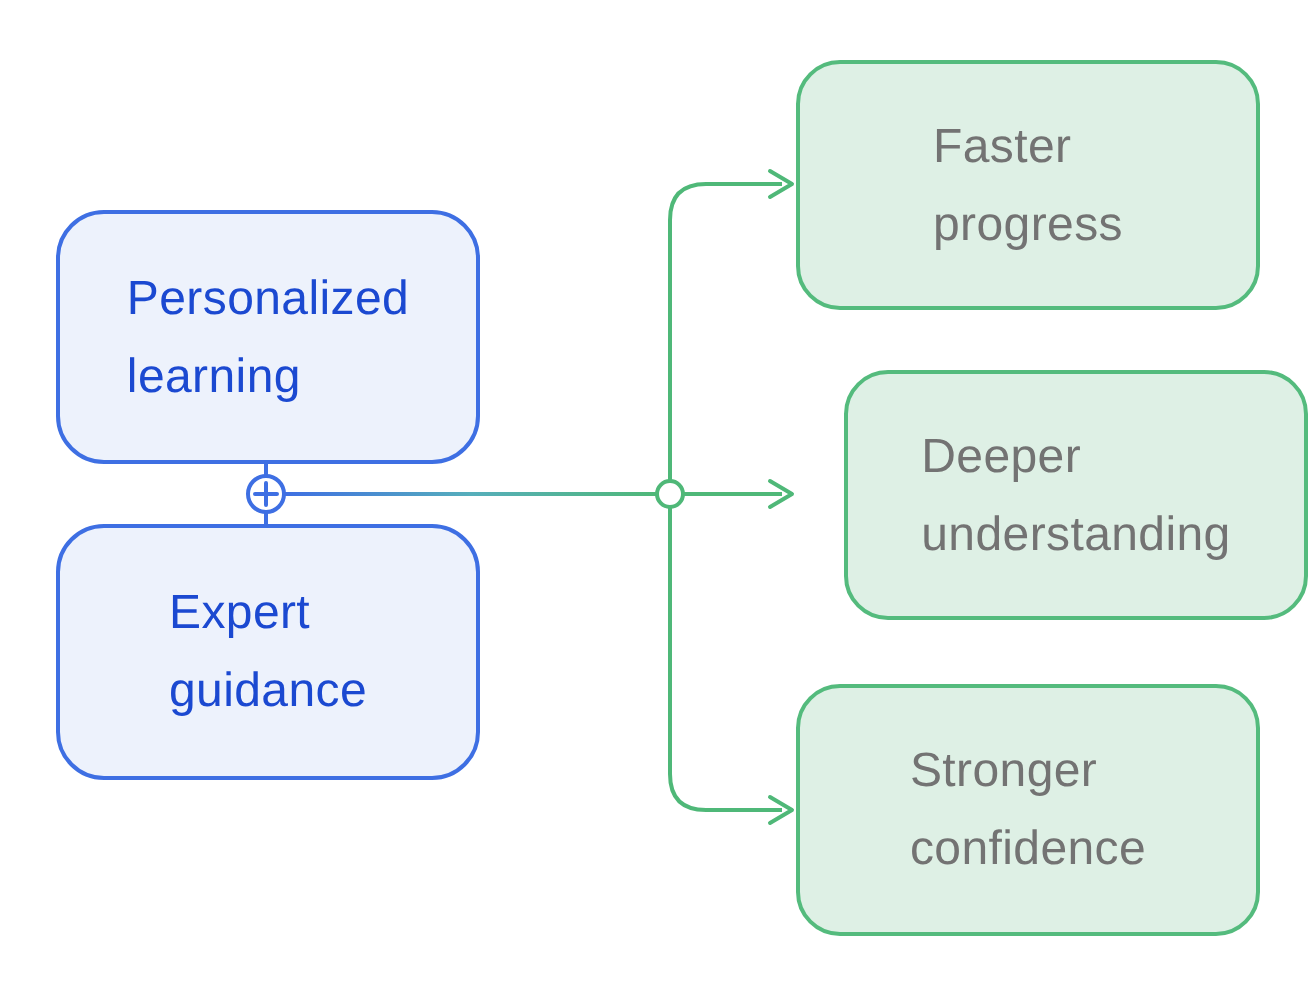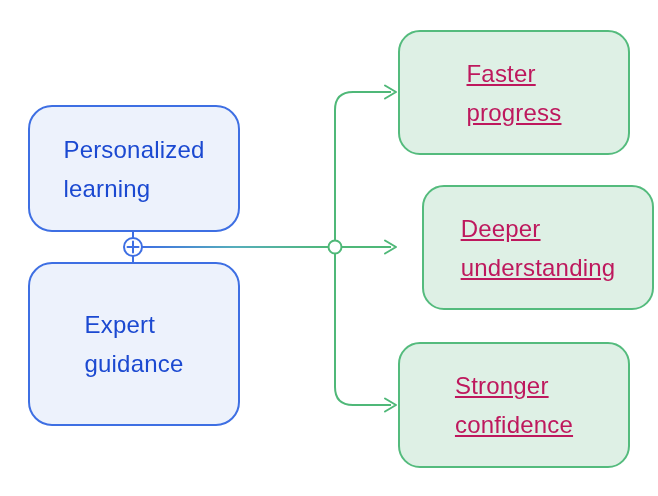--- a/index.html
+++ b/index.html
@@ -41,24 +41,24 @@
     border: 2px solid #3e6fe3;
     background: #edf2fc;
     border-radius: 24px;
   }
   .node-input .label { color: #1b49d1; }
   .node-output {
     border: 2px solid #54bb7d;
     background: #def0e5;
     border-radius: 22px;
   }
-  .node-output .label { color: #be185d; text-decoration: underline; }
+  .node-output .label { color: #737373; }
 
   #node-input-1 { left: 28px;  top: 105px; width: 212px; height: 127px; }
-  #node-input-2 { left: 28px;  top: 262px; width: 212px; height: 164px; }
+  #node-input-2 { left: 28px;  top: 262px; width: 212px; height: 128px; }
   #node-output-1 { left: 398px; top: 30px;  width: 232px; height: 125px; }
   #node-output-2 { left: 398px; top: 185px; width: 232px; height: 125px; margin-left: 24px; }
   #node-output-3 { left: 398px; top: 342px; width: 232px; height: 126px; }
 </style>
 </head>
 <body>
 
 <div class="canvas">
 
   <svg class="connector-layer" viewBox="0 0 658 496" xmlns="http://www.w3.org/2000/svg">

